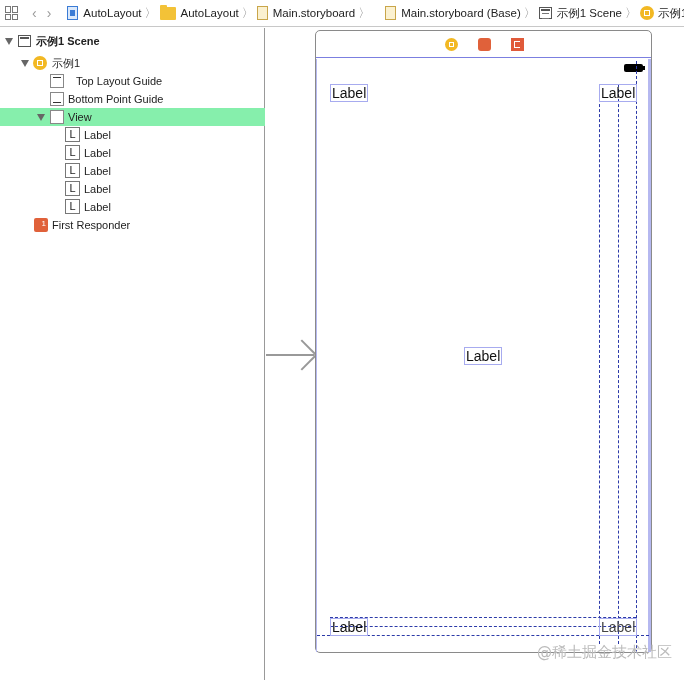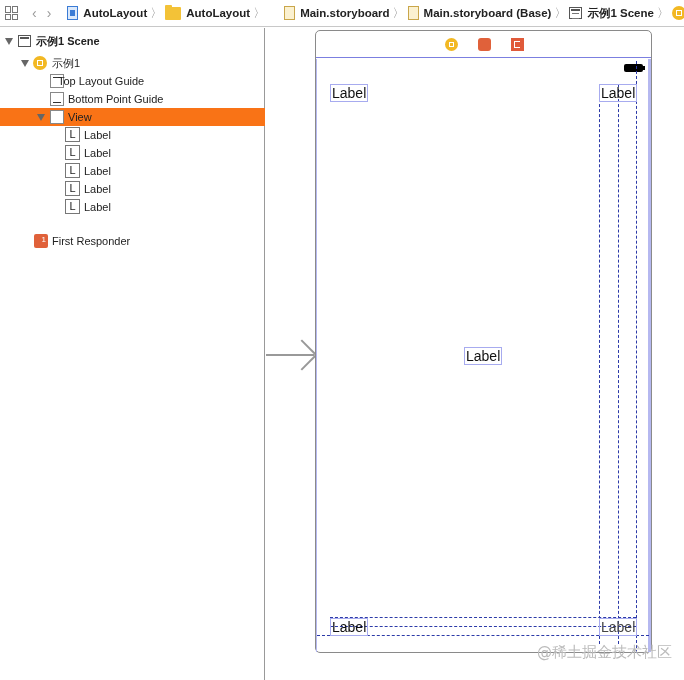--- a/index.html
+++ b/index.html
@@ -4,37 +4,37 @@
 <style>
   * { box-sizing: border-box; margin: 0; padding: 0; }
   html, body { width: 684px; height: 680px; background: #fff; overflow: hidden; }
   body { font-family: "Liberation Sans", sans-serif; font-size: 11px; color: #222; position: relative; }
 
   
   .jumpbar { position: absolute; left: 0; top: 0; width: 684px; height: 27px; background: #fff; border-bottom: 1px solid #c8c8c8; display: flex; align-items: center; white-space: nowrap; overflow: hidden; }
   .jb-grid { width: 14px; height: 14px; margin-left: 5px; display: grid; grid-template-columns: 6px 6px; grid-gap: 1px; }
   .jb-grid span { border: 1px solid #777; }
   .jb-nav { color: #999; font-size: 14px; margin-left: 14px; width: 10px; text-align: center; }
-  .jb-item { display: flex; align-items: center; margin-left: 6px; font-size: 11.5px; color: #222; font-weight: bold; }
+  .jb-item { display: flex; align-items: center; margin-left: 6px; font-size: 11.5px; color: #222; }
   .jb-sep { color: #888; font-size: 12px; margin: 0 3px; }
   .ic-file { width: 11px; height: 14px; border: 1px solid #3a7bd5; background: #dbe9fb; margin-right: 5px; position: relative; }
   .ic-file::after { content: ""; position: absolute; left: 2px; top: 3px; width: 5px; height: 6px; background: #3a7bd5; }
   .ic-folder { width: 16px; height: 13px; background: #f3c237; border-radius: 1px; margin-right: 5px; position: relative; }
   .ic-folder::before { content: ""; position: absolute; left: 0; top: -2px; width: 7px; height: 3px; background: #f3c237; border-radius: 1px 1px 0 0; }
   .ic-sb { width: 11px; height: 14px; border: 1px solid #c9a64a; background: #fbf1d0; margin-right: 5px; }
   .ic-scene { width: 13px; height: 12px; border: 1px solid #555; background: #fff; margin-right: 5px; position: relative; }
   .ic-scene::before { content: ""; position: absolute; left: 1px; right: 1px; top: 1px; height: 2px; background: #555; }
   .ic-scene::after { content: ""; position: absolute; left: 2px; right: 2px; top: 5px; height: 4px; border-top: 1px solid #777; border-bottom: 1px solid #777; }
   .ic-vc { width: 14px; height: 14px; border-radius: 50%; background: #f2b823; margin-right: 4px; position: relative; }
   .ic-vc::after { content: ""; position: absolute; left: 4px; top: 4px; width: 4px; height: 4px; border: 1px solid #fff; }
 
   
   .outline { position: absolute; left: 0; top: 28px; width: 265px; height: 652px; border-right: 1px solid #999; background: #fff; }
   .row { position: absolute; left: 0; width: 265px; height: 18px; display: flex; align-items: center; font-size: 11px; color: #222; }
-  .row.selected { background: #f97316; }
+  .row.selected { background: #86efac; }
   .disc { position: absolute; width: 0; height: 0; border-left: 4px solid transparent; border-right: 4px solid transparent; border-top: 7px solid #666; }
   .ic-box { position: absolute; width: 14px; height: 14px; border: 1px solid #888; background: #fff; }
   .ic-top::after { content: ""; position: absolute; left: 2px; right: 2px; top: 2px; height: 1px; background: #333; }
   .ic-bot::after { content: ""; position: absolute; left: 2px; right: 2px; bottom: 2px; height: 1px; background: #333; }
   .ic-lbl { position: absolute; width: 15px; height: 15px; border: 1px solid #777; background: #fff; font-size: 11px; line-height: 13px; text-align: center; color: #222; }
   .ic-cube { position: absolute; width: 14px; height: 14px; background: #e0613a; border-radius: 2px; }
   .ic-cube::after { content: "1"; position: absolute; right: 2px; top: 1px; font-size: 8px; color: #fff; }
   .ic-exit { position: absolute; width: 14px; height: 14px; background: #e05a3a; }
   .ic-exit::after { content: ""; position: absolute; left: 3px; top: 3px; width: 5px; height: 6px; border: 1px solid #fff; border-right: none; }
   .ic-arrow { position: absolute; width: 16px; height: 1px; background: #888; }
@@ -91,26 +91,26 @@
   <div class="jb-item" style="margin-left:16px">
     <span class="ic-file"></span>
     <span>AutoLayout</span>
   </div>
   <span class="jb-sep">〉</span>
   <div class="jb-item" style="margin-left:0">
     <span class="ic-folder"></span>
     <span>AutoLayout</span>
   </div>
   <span class="jb-sep">〉</span>
-  <div class="jb-item" style="margin-left:16px">
+  <div class="jb-item" style="margin-left:0">
     <span class="ic-sb"></span>
     <span>Main.storyboard</span>
   </div>
   <span class="jb-sep">〉</span>
-  <div class="jb-item" style="margin-left:0">
+  <div class="jb-item" style="margin-left:12px">
     <span class="ic-sb"></span>
     <span>Main.storyboard (Base)</span>
   </div>
   <span class="jb-sep">〉</span>
   <div class="jb-item" style="margin-left:0">
     <span class="ic-scene"></span>
     <span>示例1 Scene</span>
   </div>
   <span class="jb-sep">〉</span>
   <div class="jb-item" style="margin-left:0">
@@ -126,21 +126,21 @@
     <span class="scene-sm" style="left:18px;top:3px"></span>
     <span class="row-text" style="left:36px;font-weight:bold">示例1 Scene</span>
   </div>
   <div class="row" style="top:26px">
     <span class="disc" style="left:21px;top:6px"></span>
     <span class="vc-sm" style="left:33px;top:2px"></span>
     <span class="row-text" style="left:52px">示例1</span>
   </div>
   <div class="row" style="top:44px">
     <span class="ic-box ic-top" style="left:50px;top:2px"></span>
-    <span class="row-text" style="left:58px">Top Layout Guide</span>
+    <span class="row-text" style="left:76px">Top Layout Guide</span>
   </div>
   <div class="row" style="top:62px">
     <span class="ic-box ic-bot" style="left:50px;top:2px"></span>
     <span class="row-text" style="left:68px">Bottom Point Guide</span>
   </div>
   <div class="row selected" style="top:80px">
     <span class="disc" style="left:37px;top:6px"></span>
     <span class="ic-box" style="left:50px;top:2px"></span>
     <span class="row-text" style="left:68px">View</span>
   </div>
@@ -157,21 +157,21 @@
     <span class="row-text" style="left:84px">Label</span>
   </div>
   <div class="row" style="top:152px">
     <span class="ic-lbl" style="left:65px;top:1px">L</span>
     <span class="row-text" style="left:84px">Label</span>
   </div>
   <div class="row" style="top:170px">
     <span class="ic-lbl" style="left:65px;top:1px">L</span>
     <span class="row-text" style="left:84px">Label</span>
   </div>
-  <div class="row" style="top:204px">
+  <div class="row" style="top:188px">
     <span class="ic-cube" style="left:34px;top:2px"></span>
     <span class="row-text" style="left:52px">First Responder</span>
   </div>
 </div>
 
 <div class="canvas">
   <div class="entry-arrow"></div>
 
   <div class="scene">
     <div class="dock">

